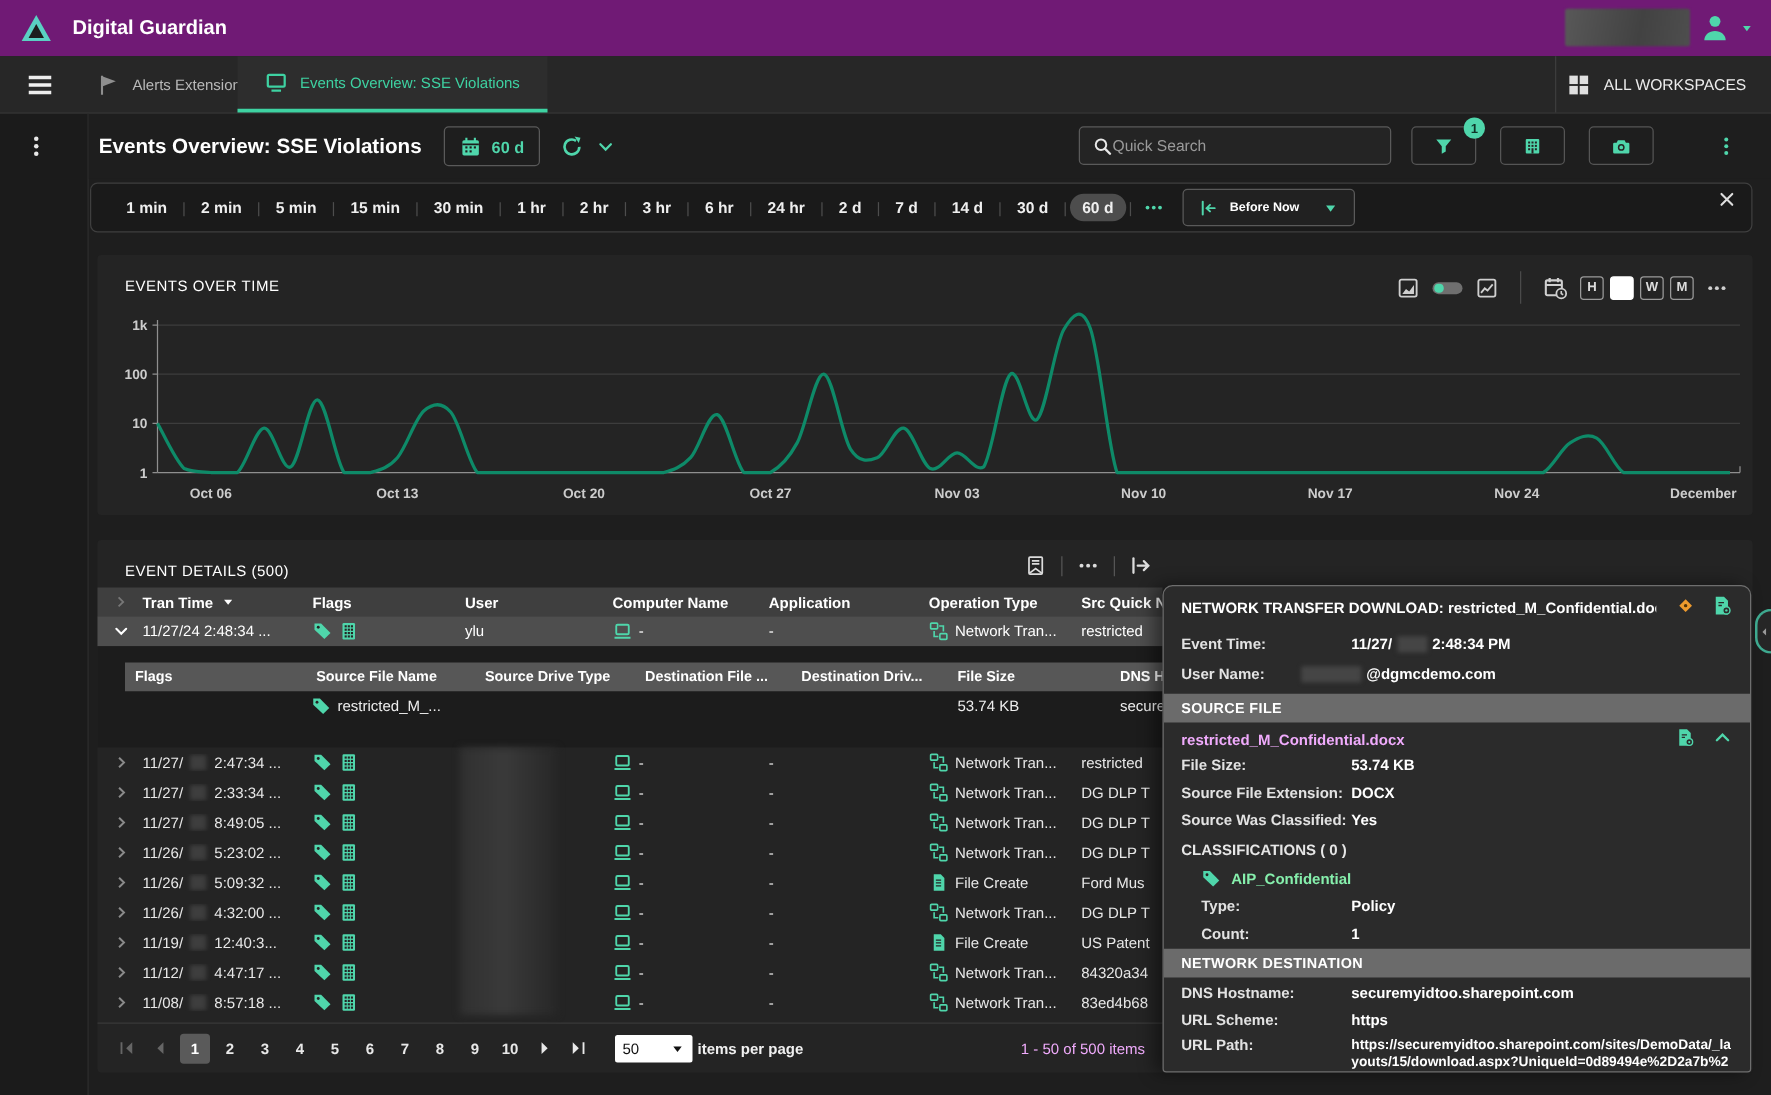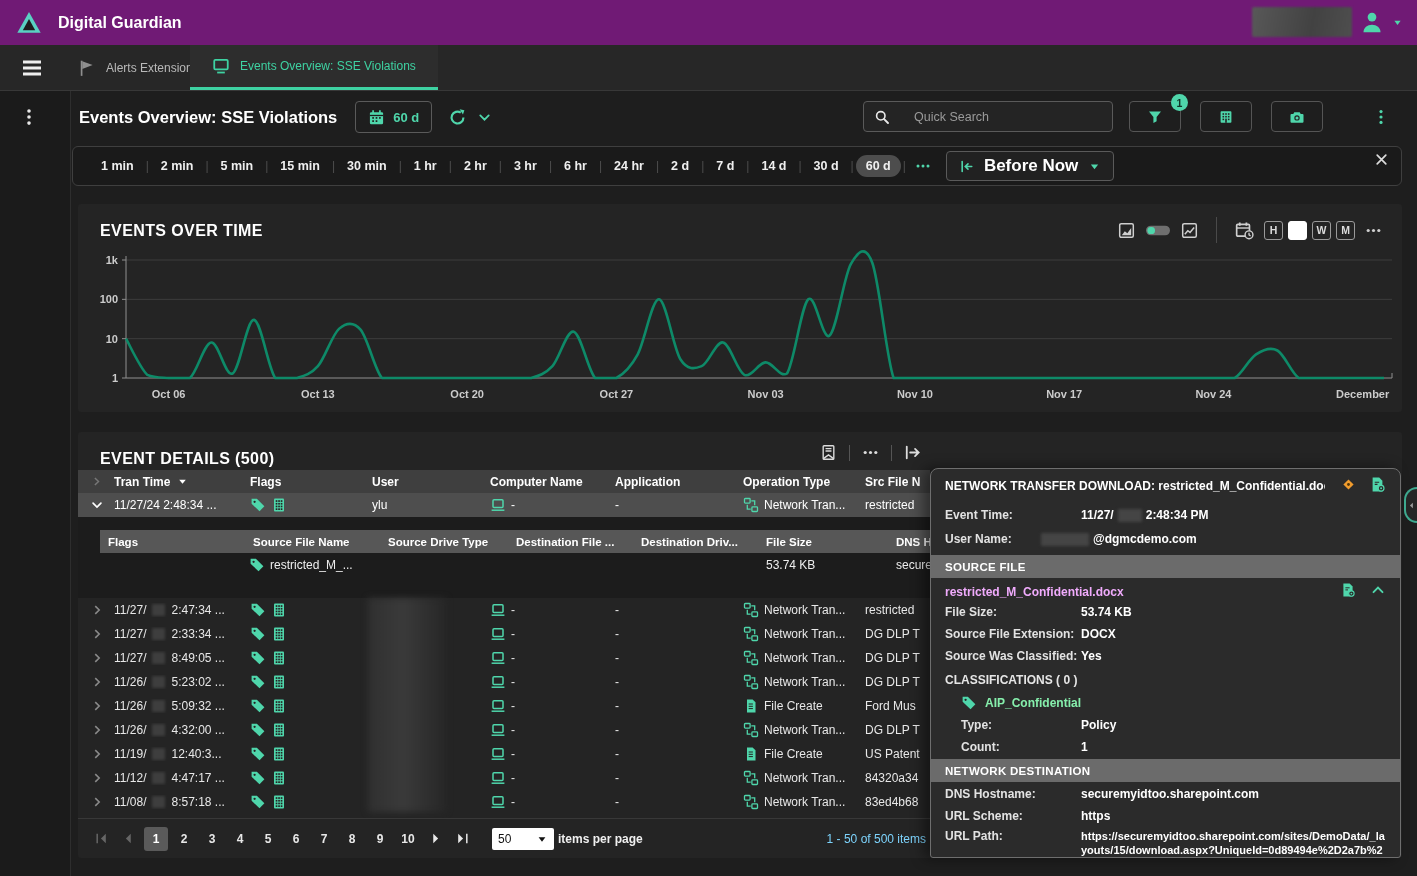--- a/index.html
+++ b/index.html
@@ -24,39 +24,39 @@
 .workspaces{position:absolute;right:12px;top:0;height:45px;display:flex;align-items:center;gap:10px;padding:0 8px;border-left:1px solid #3c3c3c;color:#ececec;font-size:12.5px;cursor:pointer}
 
 .leftrail{position:absolute;left:0;top:91px;width:71px;height:785px;background:#1b1b1b;border-right:1px solid #2e2e2e}
 .rail-kebab{position:absolute;left:20px;top:15px;width:18px;height:22px;color:#e8e8e8;cursor:pointer}
 
 .pagehead{position:absolute;left:71px;top:91px;width:1346px;height:52px;background:#1e1e1e;display:flex;align-items:center}
 .page-title{margin-left:8px;font-size:16.5px;font-weight:bold;color:#fff}
 .range-btn{margin-left:18px;display:flex;align-items:center;gap:8px;border:1px solid #5a5a5a;border-radius:4px;height:32px;padding:0 12px;color:#4fd6ab;font-size:13px;font-weight:bold;cursor:pointer}
 .refresh-wrap{margin-left:16px;display:flex;align-items:center;gap:10px;color:#4fd6ab}
 .refresh-wrap .ic{width:19px;height:19px;cursor:pointer}
-.search-box{position:absolute;left:792px;top:10px;width:250px;height:31px;border:1px solid #5a5a5a;border-radius:4px;background:#242424;display:flex;align-items:center;padding:0 10px;gap:24px}
+.search-box{position:absolute;left:792px;top:10px;width:250px;height:31px;border:1px solid #5a5a5a;border-radius:4px;background:#242424;display:flex;align-items:center;padding:0 10px;gap:0}
 .search-box input{flex:1;background:transparent;border:none;outline:none;color:#ddd;font-size:12.5px;font-family:"Liberation Sans",sans-serif}
 .search-box input::placeholder{color:#9a9a9a}
 .tool-btn{position:absolute;top:10px;height:31px;width:52px;border:1px solid #555;border-radius:4px;display:flex;align-items:center;justify-content:center;color:#4fd6ab;cursor:pointer}
 .badge{position:absolute;top:-8px;right:-8px;width:17px;height:17px;border-radius:50%;background:#4fd6ab;color:#103528;font-size:10.5px;font-weight:bold;display:flex;align-items:center;justify-content:center}
 .head-kebab{position:absolute;left:1302px;top:13px;width:16px;height:26px;color:#4fd6ab;cursor:pointer}
 
 .timebar{position:absolute;left:72px;top:146px;width:1330px;height:40px;background:#1a1a1a;border:1px solid #3f3f3f;border-radius:6px;display:flex;align-items:center;padding:0 18px}
 .tr-item{color:#efefef;font-size:12.5px;font-weight:bold;padding:4px 10px;border-radius:12px;cursor:pointer;white-space:nowrap}
 .tr-item.sel{background:#4d4d4d}
 .tr-sep{color:#4d4d4d;margin:0 2px}
 .tr-more{color:#4fd6ab;width:18px;height:16px;margin:0 6px;cursor:pointer}
 .before-now{display:flex;align-items:center;gap:10px;border:1px solid #5a5a5a;border-radius:4px;background:#212121;height:30px;padding:0 12px;margin-left:8px;min-width:138px;cursor:pointer}
-.before-now .lbl{color:#fff;font-weight:bold;font-size:17px;flex:1}
+.before-now .lbl{color:#fff;font-weight:bold;font-size:10px;flex:1}
 .timebar-x{position:absolute;right:12px;top:5px;width:15px;height:15px;color:#dcdcdc;cursor:pointer}
 
 .panel{position:absolute;left:78px;width:1324px;background:#242424;border-radius:3px}
 .chart-panel{top:204px;height:208px}
-.panel-title{position:absolute;left:22px;top:18px;font-size:16px;font-weight:bold;letter-spacing:.4px;color:#fff}
+.panel-title{position:absolute;left:22px;top:18px;font-size:12px;font-weight:normal;letter-spacing:.4px;color:#fff}
 .chart-tools{position:absolute;right:20px;top:13px;display:flex;align-items:center;gap:10px;color:#cfcfcf}
 .chart-tools .ic{width:17px;height:17px;cursor:pointer}
 .vdiv{width:1px;height:26px;background:#4a4a4a;margin:0 8px}
 .gran{width:19px;height:19px;border:1px solid #9a9a9a;border-radius:3px;display:flex;align-items:center;justify-content:center;font-size:10.5px;font-weight:bold;color:#dcdcdc;cursor:pointer}
 .gran.sel{background:#fff;border-color:#fff;color:#fff}
 .chartwrap{position:absolute;left:10px;top:44px;width:1306px;height:158px}
 
 .details-panel{top:432px;height:426px}
 .det-tools{position:absolute;left:742px;top:12px;display:flex;align-items:center;gap:12px;color:#dcdcdc}
 .det-tools .ic{width:17px;height:17px;cursor:pointer}
@@ -78,21 +78,21 @@
 .user-redact{position:absolute;left:290px;top:166px;width:78px;height:214px;background:linear-gradient(90deg,#303030,#3a3a3a 45%,#272727);filter:blur(3px)}
 .rowchev{width:14px;height:14px;color:#8a8a8a;margin-left:8px}
 
 .pager{position:absolute;left:0;top:386px;width:852px;height:40px;border-top:1px solid #383838;display:flex;align-items:center;padding-left:12px;gap:4px}
 .pg-ic{width:15px;height:15px;margin:0 4px;cursor:pointer}
 .pg-num{min-width:24px;height:24px;display:flex;align-items:center;justify-content:center;color:#e8e8e8;font-weight:bold;border-radius:3px;cursor:pointer}
 .pg-num.cur{background:#5a5a5a;color:#fff}
 .pg-select{margin-left:14px;width:62px;height:22px;background:#fff;color:#111;border-radius:2px;display:flex;align-items:center;padding:0 6px;font-size:12px;cursor:pointer}
 .pg-select .car{margin-left:auto;color:#111;width:12px;height:12px}
 .ipp{margin-left:0;font-weight:bold;color:#f0f0f0}
-.pg-range{margin-left:auto;margin-right:4px;color:#7dd3fc}
+.pg-range{margin-left:auto;margin-right:14px;color:#f0abfc}
 
 .detail{position:absolute;left:852px;top:36px;width:471px;height:390px;background:#2b2b2b;border:1px solid #6e6e6e;border-radius:8px 8px 3px 3px;box-shadow:-6px 0 14px rgba(0,0,0,.45);overflow:hidden}
 .d-title{position:absolute;left:14px;top:10px;width:380px;font-weight:bold;color:#fff;font-size:12px;white-space:nowrap;overflow:hidden}
 .d-title-icons{position:absolute;right:14px;top:7px;display:flex;gap:12px}
 .d-title-icons .ic{width:17px;height:17px;cursor:pointer}
 .d-row{position:absolute;left:14px;display:flex;align-items:center;font-size:12px}
 .d-label{width:136px;font-weight:bold;color:#e2e2e2;flex:0 0 auto}
 .d-val{font-weight:bold;color:#fff;display:flex;align-items:center;gap:4px}
 .d-redact{display:inline-block;height:13px;background:#454545;filter:blur(1.5px);border-radius:1px}
 .d-bar{position:absolute;left:0;width:100%;height:23px;background:#6b6b6b;display:flex;align-items:center;padding-left:14px;font-weight:bold;color:#fff;font-size:11.5px;letter-spacing:.3px}
@@ -149,20 +149,31 @@
       <span>Alerts Extension</span>
     </div>
     <div class="tab tab-events">
       <span class="ic">
           <svg viewBox="0 0 16 16" fill="none" stroke="currentColor" stroke-width="1.6">
             <rect x="2" y="2.6" width="12" height="8.4" rx="1"></rect>
             <path d="M4.6 13.8h6.8"></path>
           </svg>
         </span>
       <span>Events Overview: SSE Violations</span>
+    </div>
+    <div class="workspaces">
+      <span class="ic" style="width:20px;height:20px;color:#e0e0e0">
+          <svg viewBox="0 0 16 16" fill="currentColor">
+            <rect x="2" y="2" width="5.4" height="5.4"></rect>
+            <rect x="8.6" y="2" width="5.4" height="5.4"></rect>
+            <rect x="2" y="8.6" width="5.4" height="5.4"></rect>
+            <rect x="8.6" y="8.6" width="5.4" height="5.4"></rect>
+          </svg>
+        </span>
+      <span>ALL WORKSPACES</span>
     </div>
   </div>
 
   <div class="leftrail">
     <span class="ic rail-kebab">
         <svg viewBox="0 0 16 16" fill="currentColor">
           <circle cx="8" cy="2.6" r="1.6"></circle>
           <circle cx="8" cy="8" r="1.6"></circle>
           <circle cx="8" cy="13.4" r="1.6"></circle>
         </svg>
@@ -440,21 +451,21 @@
         <span class="th">
           <span>Computer Name</span>
         </span>
         <span class="th">
           <span>Application</span>
         </span>
         <span class="th">
           <span>Operation Type</span>
         </span>
         <span class="th">
-          <span>Src File N</span>
+          <span>Src Quick N</span>
         </span>
       </div>
 
     <div class="sel-row tgrid">
       <span class="cell">
           <span class="ic" style="width:14px;height:14px;color:#fff;margin-left:8px">
             <svg viewBox="0 0 16 16" fill="none" stroke="currentColor" stroke-width="1.9" stroke-linecap="round">
               <path d="M3.5 5.8L8 10.3l4.5-4.5"></path>
             </svg>
           </span>

